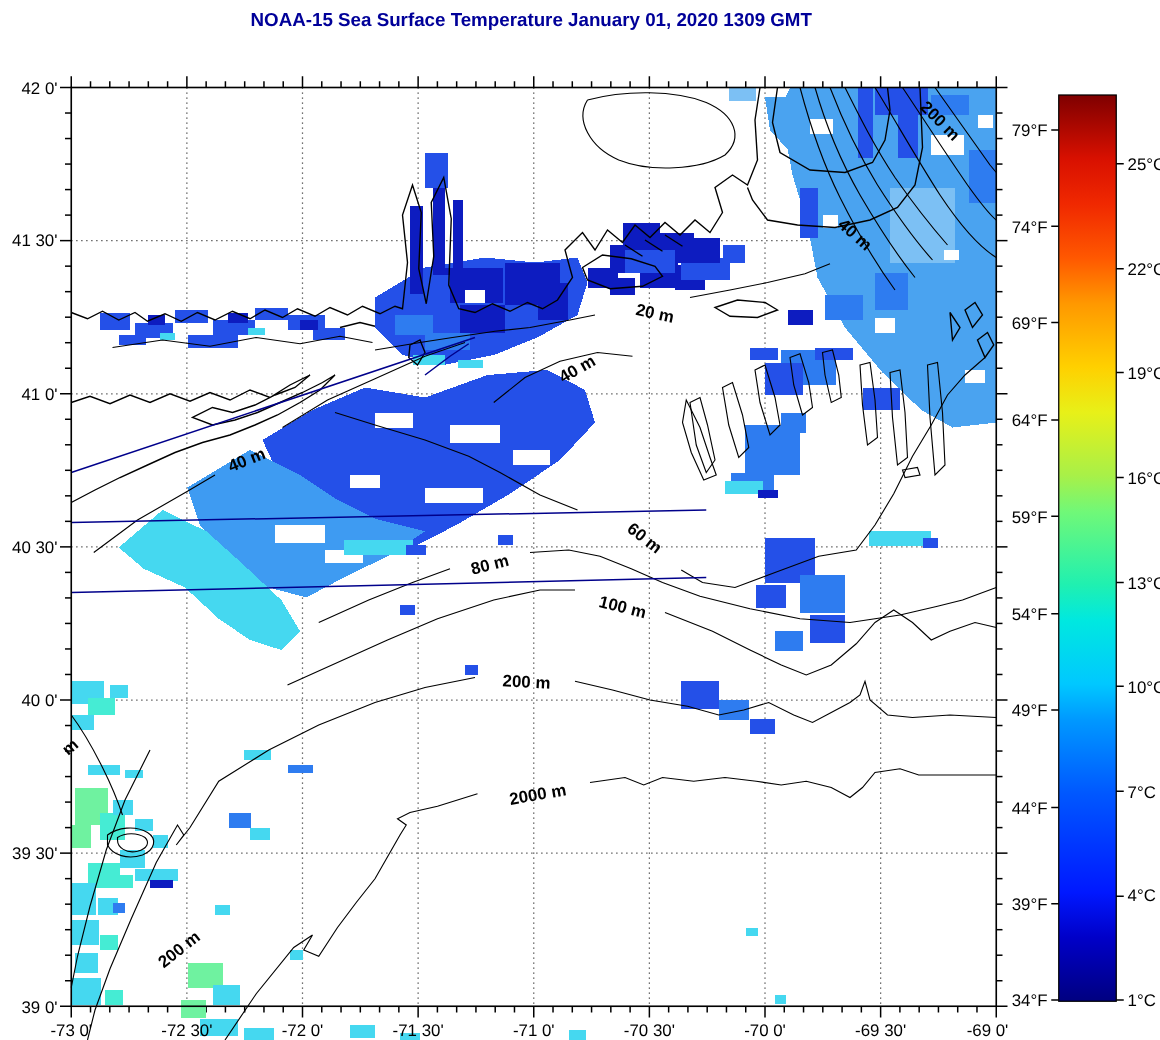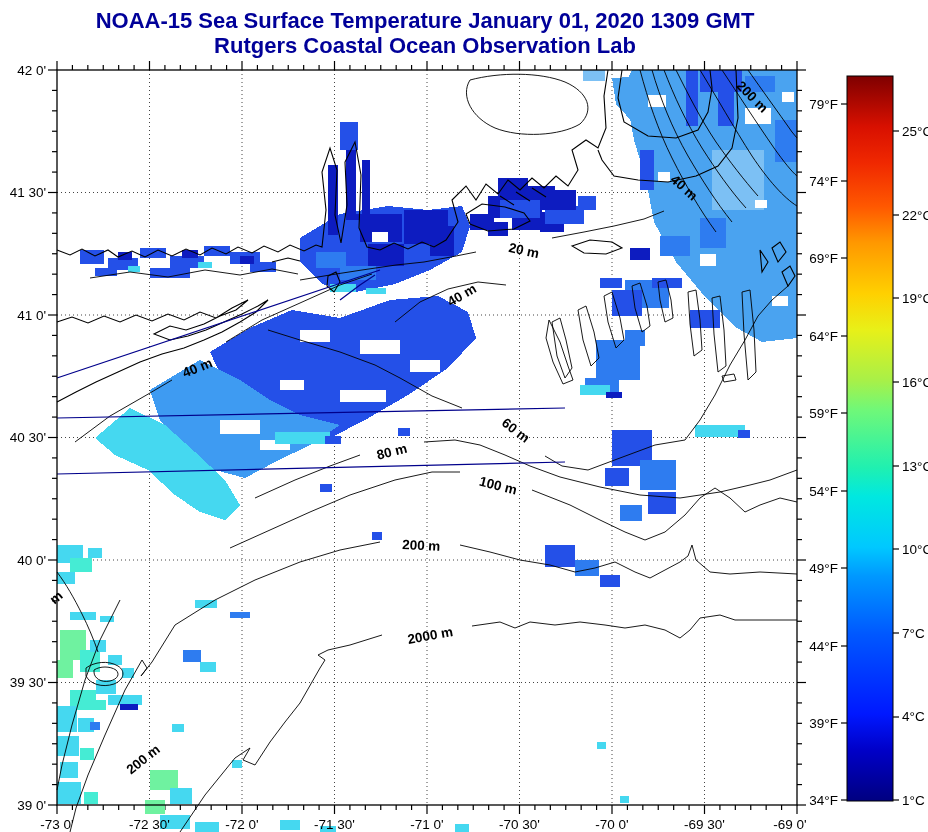--- a/index.html
+++ b/index.html
@@ -1,33 +1,32 @@
 <!DOCTYPE html>
 <html><head>
 <meta charset="utf-8">
 <style>
   html,body{margin:0;padding:0;background:#ffffff;}
   #page{position:relative;width:928px;height:832px;background:#fff;overflow:hidden;
         font-family:"Liberation Sans","DejaVu Sans",sans-serif;}
   .title-line{position:absolute;width:850px;left:0;text-align:center;font-weight:bold;
-        font-size:22px;color:#000099;letter-spacing:0px;}
+        font-size:15px;color:#000099;letter-spacing:0px;}
   #title1{top:8px;}
   #title2{top:33px;}
   svg text{font-family:"Liberation Sans","DejaVu Sans",sans-serif;}
   .axis-label{font-size:13.5px;fill:#000;}
   .depth-label{font-size:13.5px;font-weight:bold;fill:#000;}
   .cbar-label{font-size:13.5px;fill:#000;}
 </style>
 </head>
 <body>
 
 <div id="page">
 
   <div class="title-line" id="title1">NOAA-15 Sea Surface Temperature January 01, 2020 1309 GMT</div>
-  <div class="title-line" id="title2">Rutgers Coastal Ocean Observation Lab</div>
 
   <svg id="mapsvg" width="928" height="832" viewBox="0 0 928 832" style="position:absolute;left:0;top:0;">
     <defs>
       <linearGradient id="jet" x1="0" y1="1" x2="0" y2="0">
         <stop offset="0%" stop-color="#000080"></stop>
         <stop offset="7%" stop-color="#0000c8"></stop>
         <stop offset="12%" stop-color="#0018ff"></stop>
         <stop offset="23%" stop-color="#0058ff"></stop>
         <stop offset="31%" stop-color="#0098ff"></stop>
         <stop offset="35%" stop-color="#00c8ff"></stop>

